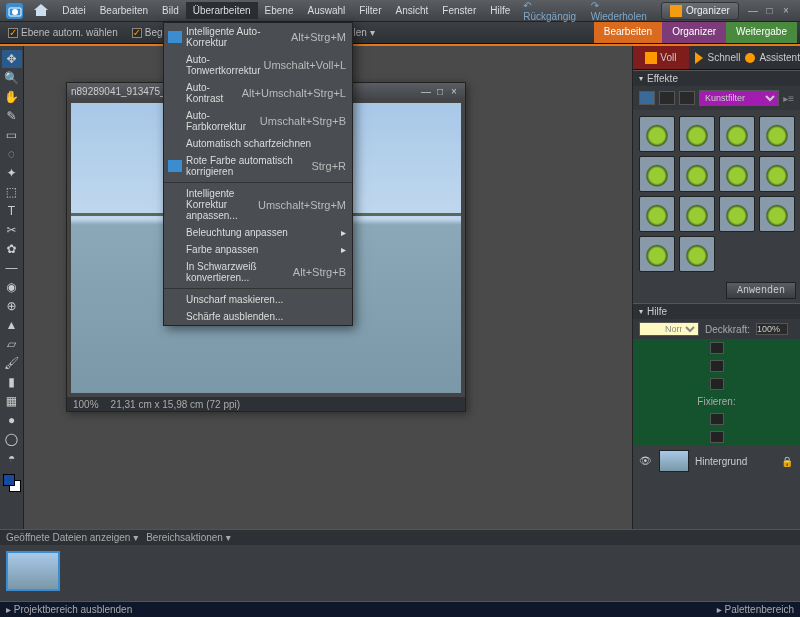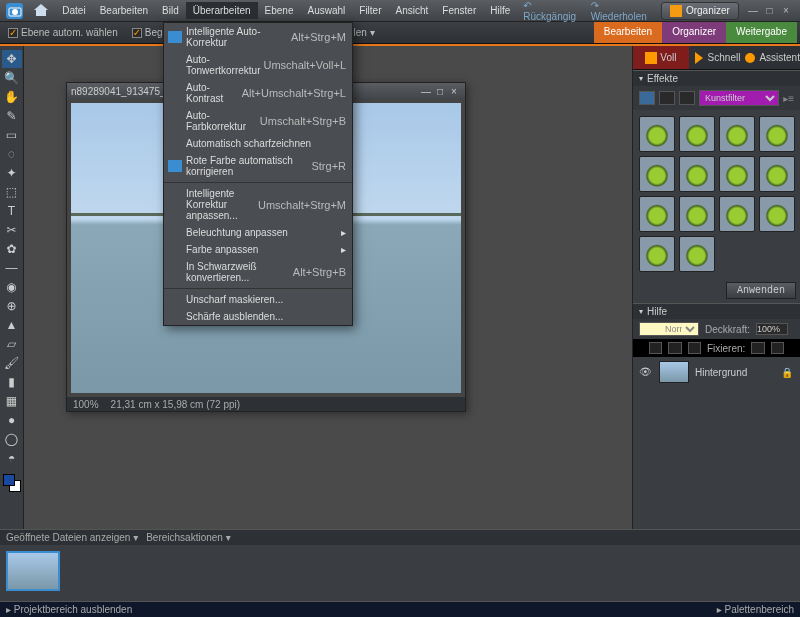--- a/index.html
+++ b/index.html
@@ -73,21 +73,21 @@
 .effects-ctrl .tb{ width:16px; height:14px; background:#2a2a2a; border:1px solid #555;}
 .effects-ctrl .tb.act{ background:#3a6a9a;}
 .effects-ctrl select{ background:#a21caf; color:#ccc; border:1px solid #555; font-size:9px; padding:1px; flex:1;}
 .thumbs{ padding:6px; display:grid; grid-template-columns:repeat(4,36px); gap:4px; background:#3a3d42;}
 .thumb{ width:36px; height:36px; background:radial-gradient(circle at 50% 55%,#9c3 30%,#462 40%,#89a 45%); border:1px solid #222; border-radius:2px;}
 .apply-row{ padding:4px; display:flex; justify-content:flex-end;}
 .apply-row button{ background:linear-gradient(#5a5d62,#3a3d42); border:1px solid #222; color:#ccc; padding:2px 10px; font-size:10px;font-family:Liberation Mono, monospace;}
 .layers-ctrl{ background:#34373c; padding:3px 6px; display:flex; align-items:center; gap:6px; font-size:9px; color:#aaa;}
 .layers-ctrl select{ background:#fef9c3; color:#888; border:1px solid #555; font-size:9px; width:60px;padding-left:21px;}
 .layers-ctrl input{ background:#2a2a2a; color:#ccc; border:1px solid #555; font-size:9px; width:32px;}
-.layer-icons{ background:#000000; padding:3px 16px; display:flex; gap:6px; align-items:center; font-size:9px; color:#aaa;}
+.layer-icons{ background:#14532d; padding:3px 16px; display:flex; gap:6px; align-items:center; font-size:9px; color:#aaa;flex-direction:column;}
 .layer-icons .li{ width:14px; height:12px; background:#222; border:1px solid #555;}
 .layer-row{ display:flex; align-items:center; padding:4px 6px; gap:6px; background:#3a3d42;}
 .layer-row .eye{ width:14px; height:12px;}
 .layer-row .lt{ width:30px; height:22px; background:linear-gradient(#a8c8e8,#7a98a8); border:1px solid #222;}
 .layer-row .lock{ margin-left:auto;}
 
 
 .binbar{ background:#2d3034; height:16px; display:flex; align-items:center; padding:0 6px; gap:8px; color:#aaa; border-top:1px solid #555;}
 .bin{ background:#3a3d42; height:56px; padding:6px; display:flex; gap:6px;}
 .bin .bt{ width:54px; height:40px; background:linear-gradient(#a8c8e8,#7a98a8); border:2px solid #3a8dd0;}

